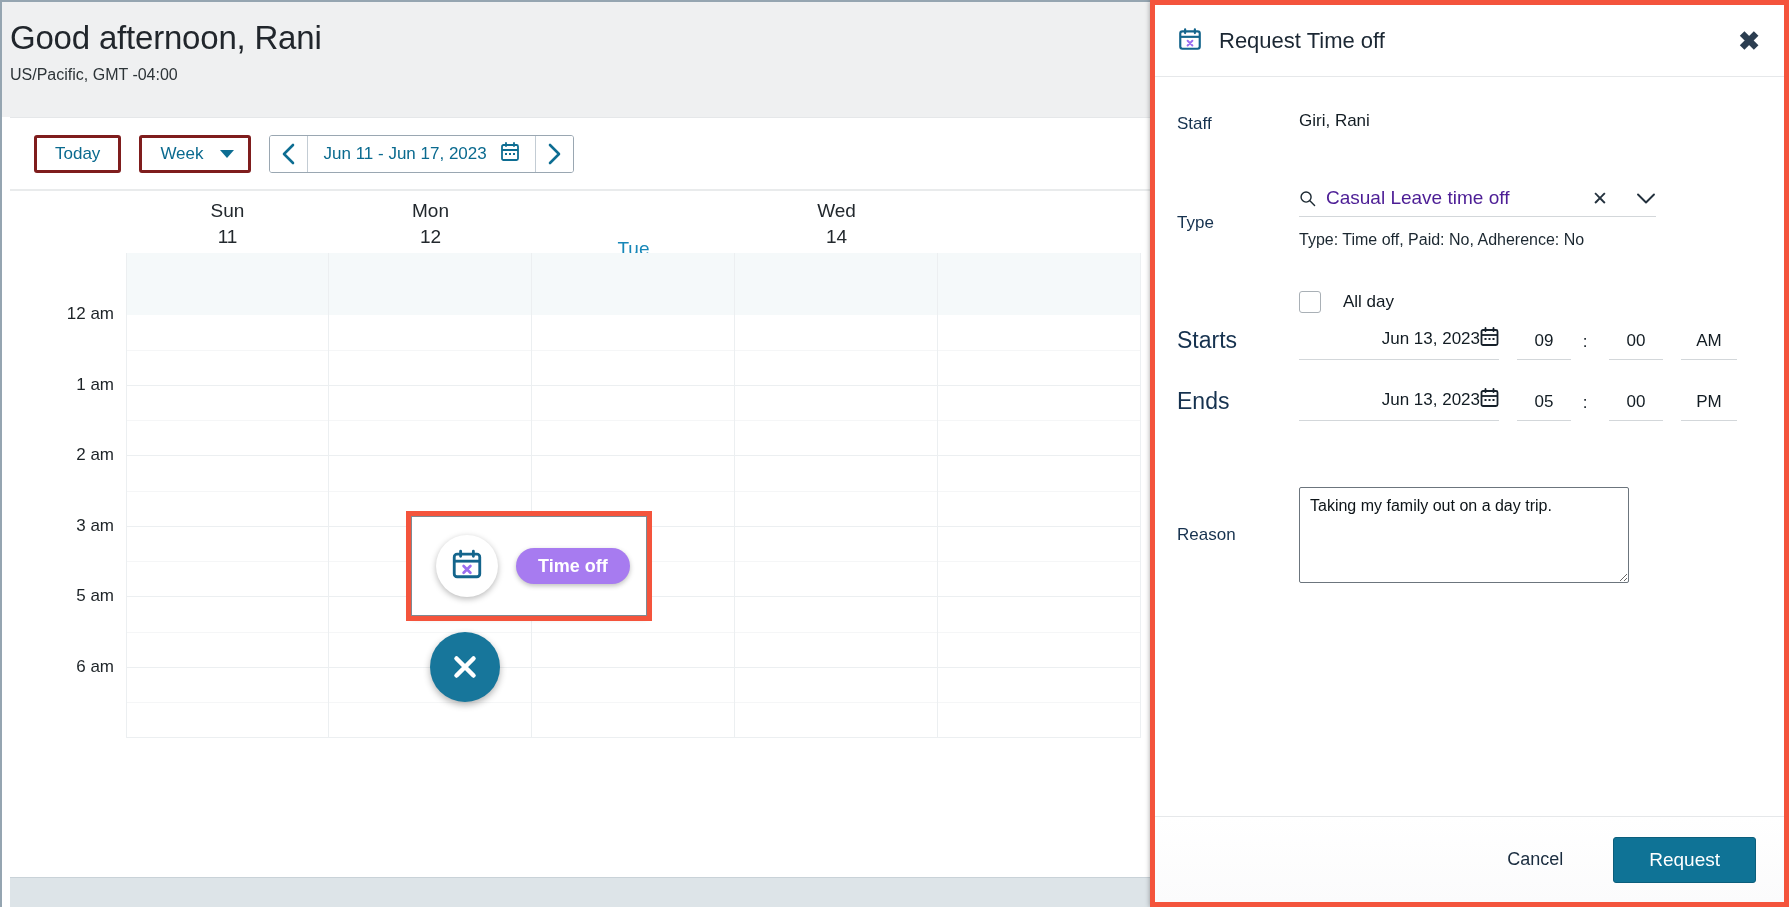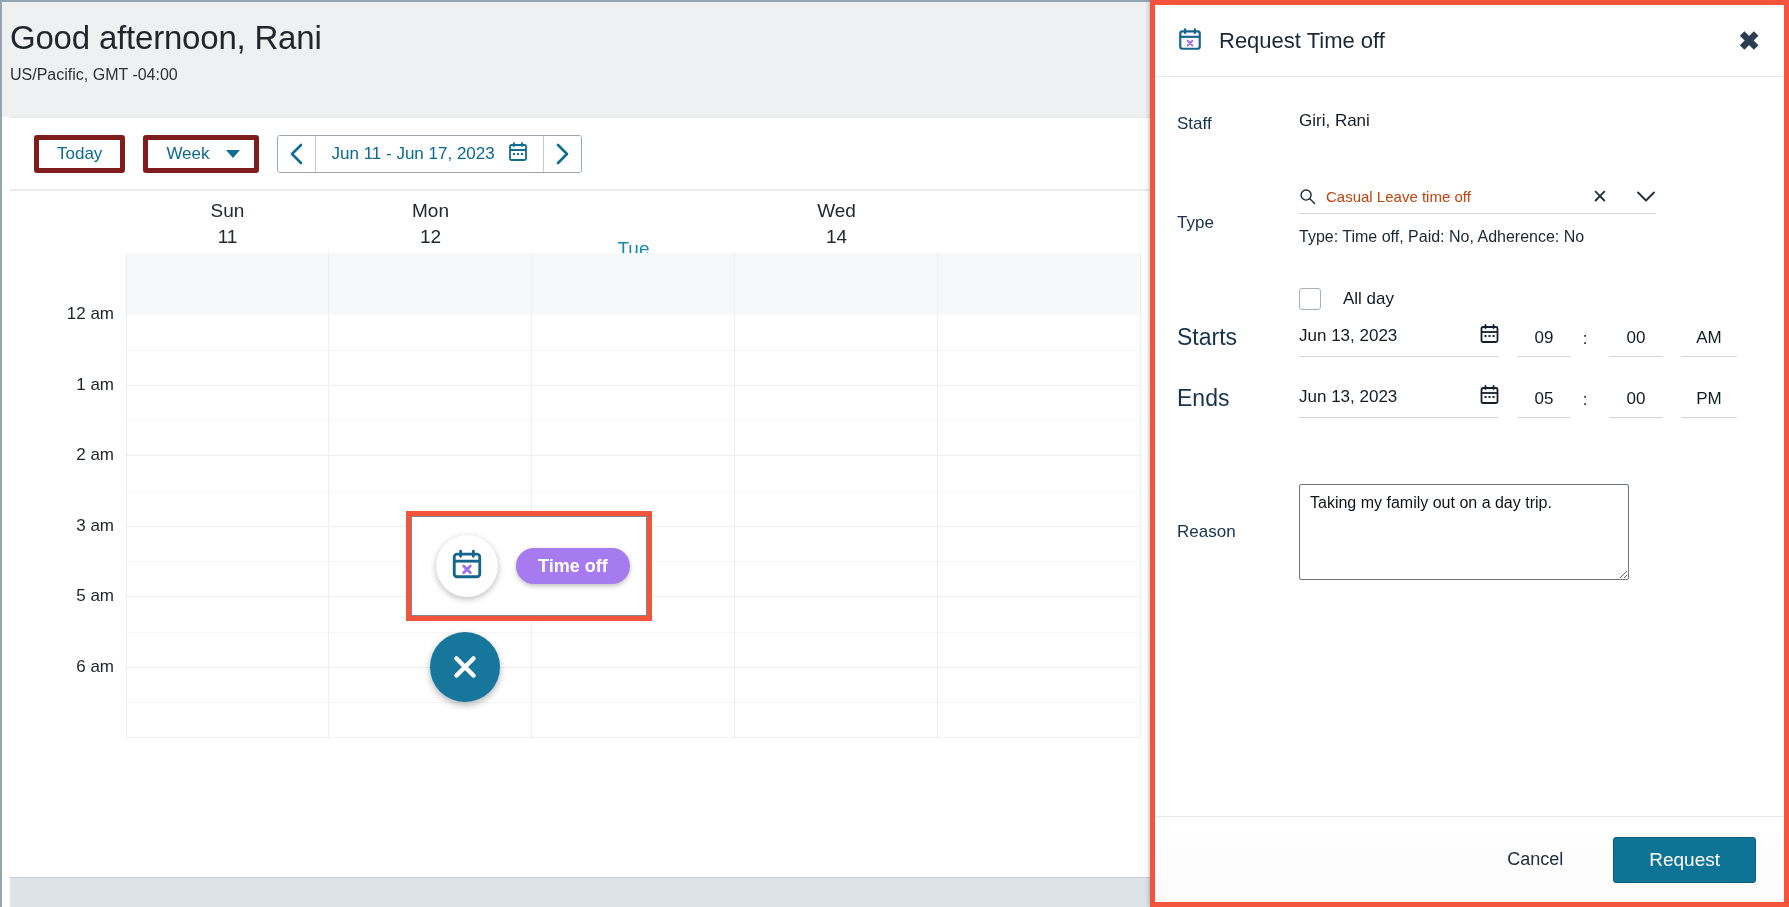--- a/index.html
+++ b/index.html
@@ -57,21 +57,21 @@
     height: 72px;
     background: #ffffff;
     border-top: 1px solid #e5e7e9;
     display: flex;
     align-items: center;
     padding-left: 24px;
     gap: 18px;
   }
   .btn-outline {
     height: 38px;
-    border: 5px solid #7f1d1d;
+    border: 3px solid #7f1d1d;
     border-radius: 3px;
     background: #fff;
     color: #0a6a8f;
     font-size: 17px;
     font-family: "Liberation Sans", sans-serif;
     padding: 0 18px;
     display: flex;
     align-items: center;
     justify-content: center;
     cursor: pointer;
@@ -334,22 +334,22 @@
   .select-line {
     display: flex;
     align-items: center;
     border-bottom: 1px solid #d3d7da;
     padding-bottom: 7px;
     width: 357px;
   }
   .select-line .srch { flex: none; margin-right: 10px; display:flex; }
   .select-line .sel-text {
     flex: 1;
-    font-size: 15px;
-    color: #c2410c;
+    font-size: 19px;
+    color: #4c1d95;
   }
   .sel-x {
     font-size: 19px; color: #23313d; cursor: pointer;
     margin-right: 28px; line-height: 1;
   }
   .sel-caret { cursor: pointer; display:flex; }
   .type-hint {
     margin-top: 14px;
     font-size: 16px;
     color: #1b2730;
@@ -381,21 +381,21 @@
   }
   .dt-label {
     width: 122px; flex: none;
     font-size: 23px; color: #16324f;
     padding-bottom: 6px;
   }
   .dt-date {
     width: 200px;
     border-bottom: 1px solid #d3d7da;
     display: flex; align-items: center;
-    justify-content: space-between;
+    justify-content: flex-end;
     padding-bottom: 8px;
     font-size: 17px; color: #121c23;
   }
   .dt-seg {
     width: 54px;
     border-bottom: 1px solid #d3d7da;
     text-align: center;
     padding-bottom: 8px;
     font-size: 17px; color: #121c23;
     margin-left: 18px;

